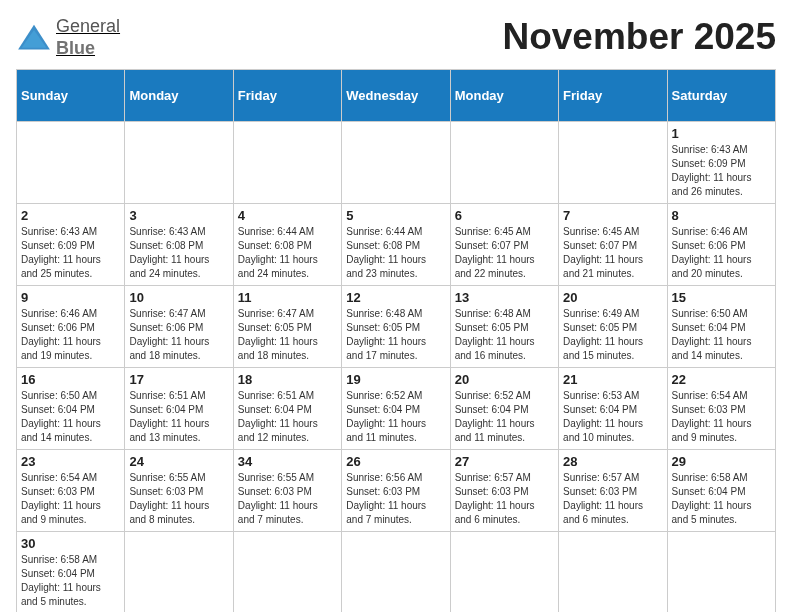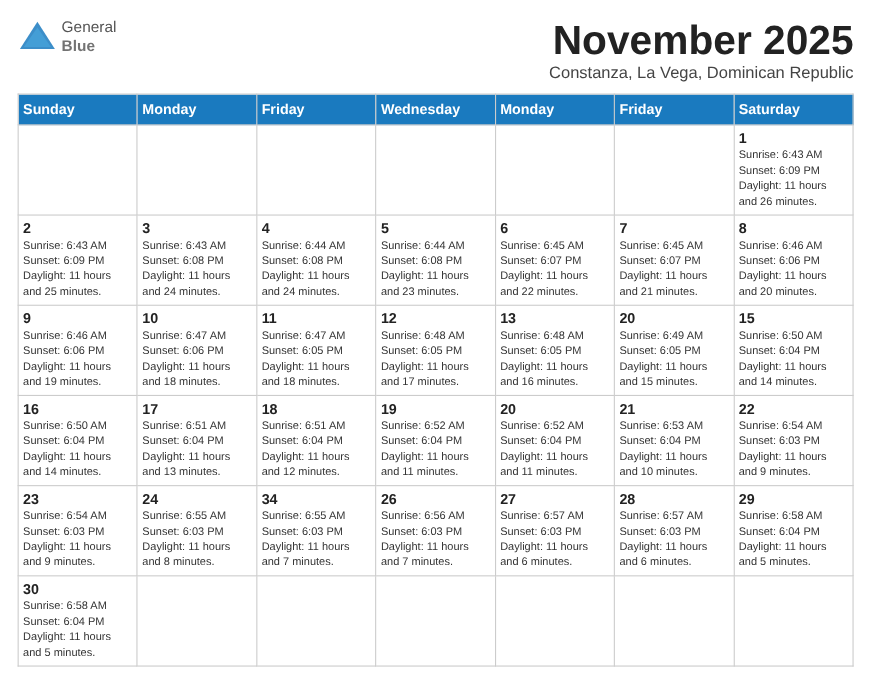--- a/index.html
+++ b/index.html
@@ -15,22 +15,23 @@
       justify-content: space-between;
       align-items: flex-start;
       margin-bottom: 10px;
     }
     .logo {
       display: flex;
       align-items: center;
       gap: 4px;
     }
     .logo-text {
-      font-size: 14px;
+      font-size: 18px;
       line-height: 1.2;
+      text-decoration: underline;
     }
     .logo-general { color: #555; font-weight: normal; }
     .logo-blue { color: #737373; font-weight: bold; }
     .logo-icon {
       width: 36px;
       height: 30px;
     }
     .title-section {
       text-align: right;
     }
@@ -44,21 +45,21 @@
       color: #444;
     }
     .calendar {
       width: 100%;
       border-collapse: collapse;
       font-size: 11px;
     }
     .calendar th {
       background: #1a7abf;
       color: #fff;
-      padding: 6px 4px;
+      padding: 18px 4px;
       text-align: left;
       font-size: 13px;
       font-weight: bold;
       border: 1px solid #ccc;
     }
     .calendar td {
       border: 1px solid #ccc;
       vertical-align: top;
       padding: 4px;
       width: calc(100% / 7);
@@ -93,21 +94,20 @@
       <polygon points="20,2 38,30 2,30" fill="#1a7abf" opacity="0.85"></polygon>
       <polygon points="20,8 34,28 6,28" fill="#4aa8e0" opacity="0.6"></polygon>
     </svg>
     <div class="logo-text">
       <span class="logo-general">General</span><br>
       <span class="logo-blue">Blue</span>
     </div>
   </div>
   <div class="title-section">
     <div class="month-title">November 2025</div>
-    <div class="subtitle">Constanza, La Vega, Dominican Republic</div>
   </div>
 </div>
 
 <table class="calendar">
   <thead>
     <tr>
     <th>Sunday</th>
         <th>Monday</th>
         <th>Friday</th>
         <th>Wednesday</th>

